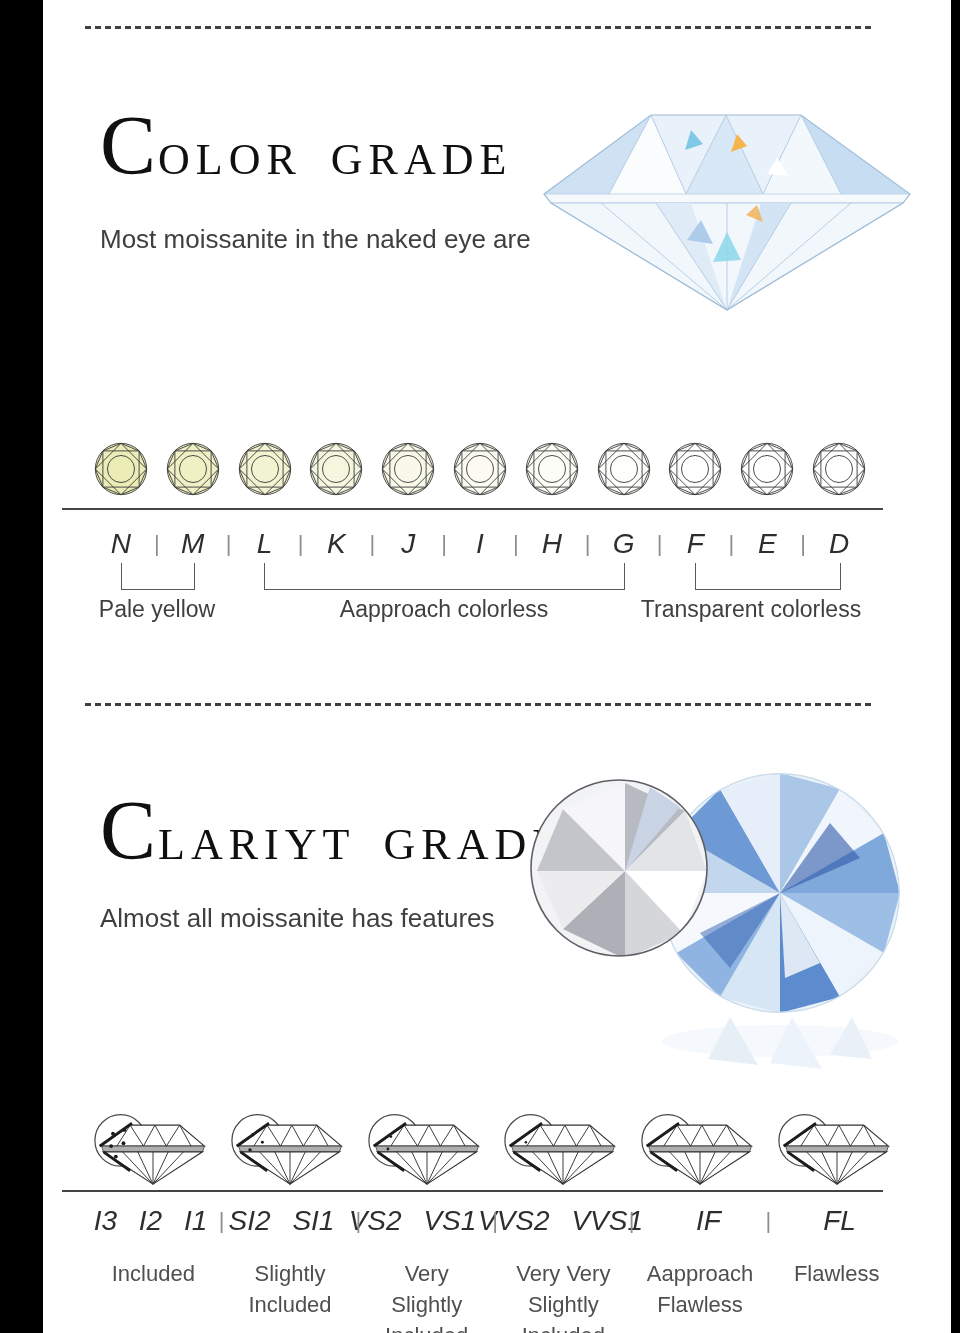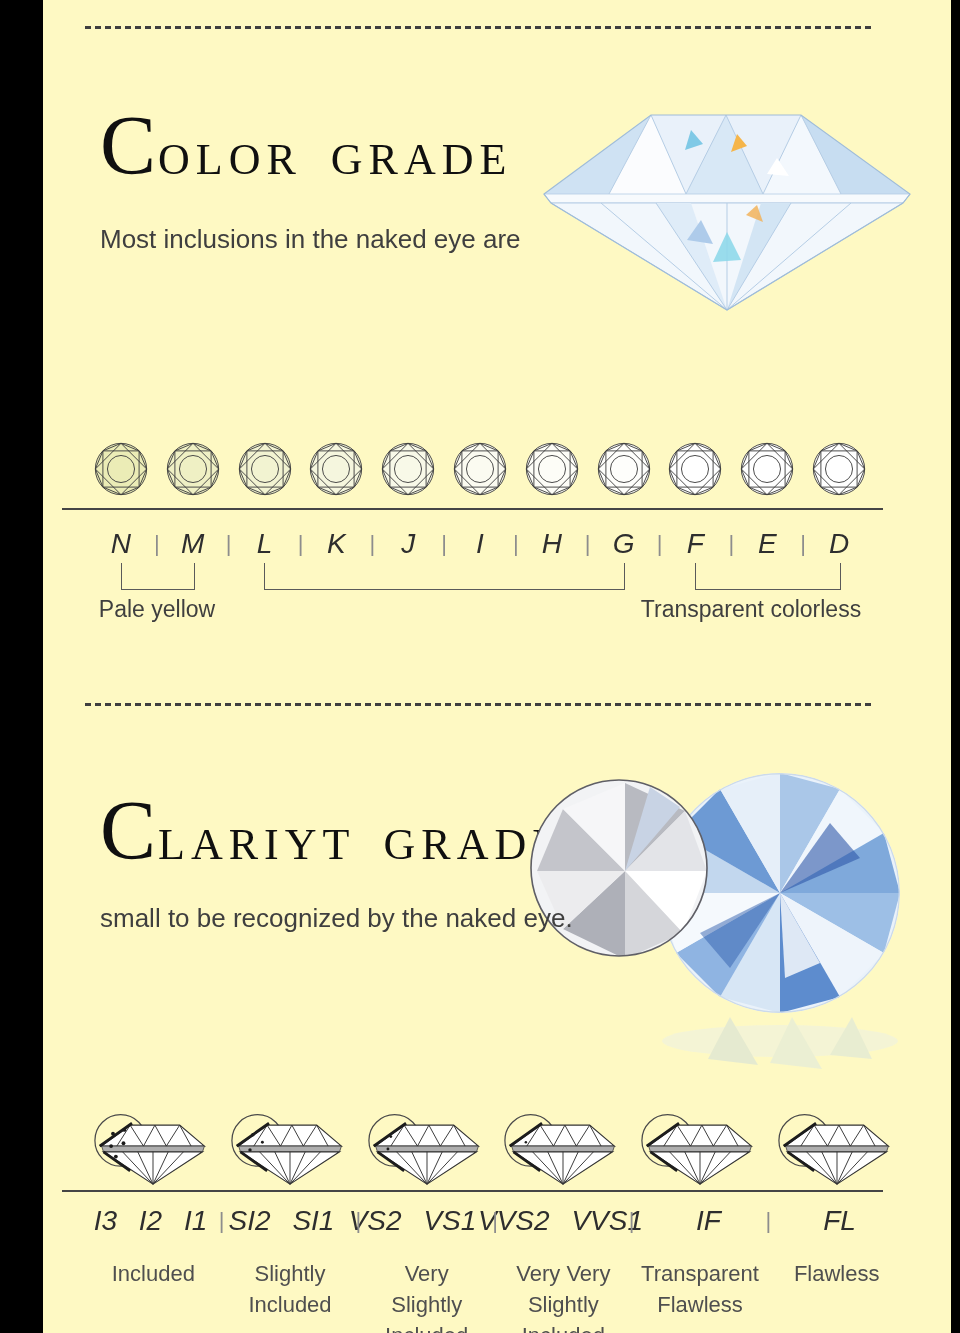--- a/index.html
+++ b/index.html
@@ -1,18 +1,18 @@
 <!DOCTYPE html>
 <html><head>
 <meta charset="utf-8">
 <style>
   html,body{margin:0;padding:0;background:#000;}
   .stage{position:relative;width:960px;height:1333px;background:#000;overflow:hidden;
          font-family:"Liberation Sans",sans-serif;}
-  .content{position:absolute;left:43px;top:0;width:908px;height:1333px;background:#fef9c3;}
+  .content{position:absolute;left:43px;top:0;width:908px;height:1333px;background:#ffffff;}
 
   .dashed{position:absolute;left:42px;width:790px;height:3px;
           background:repeating-linear-gradient(90deg,#3f3f3f 0 6px,transparent 6px 10px);}
 
   .hline{position:absolute;left:19px;width:821px;height:2px;background:#454545;}
 
   .title{position:absolute;left:57px;white-space:nowrap;color:#101010;
          font-family:"Liberation Serif",serif;font-weight:400;}
   .title .cap{font-size:84px;line-height:92px;letter-spacing:2px;}
   .title .rest{font-size:44px;letter-spacing:6px;word-spacing:12px;}
@@ -82,21 +82,21 @@
 <div class="stage">
   <div class="content">
 
     <div class="dashed" style="top:26px"></div>
 
     <div class="title" style="top:100px">
       <span class="cap">C</span><span class="rest">OLOR GRADE</span>
     </div>
 
     <div class="para" style="top:216px">
-      <div>Most inclusions in the naked eye are</div>
+      <div>Most moissanite in the naked eye are</div>
     </div>
 
     <svg class="hero-svg" viewBox="0 0 372 202">
       <polygon points="3,84 110,5 260,5 369,84" fill="#e9f1fa"></polygon>
       <polygon points="3,84 110,5 68,84" fill="#cfe2f3"></polygon>
       <polygon points="110,5 145,84 68,84" fill="#ffffff" opacity="0.8"></polygon>
       <polygon points="185,5 222,84 145,84" fill="#d8e8f6"></polygon>
       <polygon points="260,5 300,84 222,84" fill="#f3f8fd"></polygon>
       <polygon points="260,5 369,84 300,84" fill="#c7ddf1"></polygon>
       <g stroke="#b5cde5" stroke-width="1" fill="none">
@@ -210,20 +210,21 @@
       <span class="pipe" style="left:502.7px">|</span>
       <span class="pipe" style="left:574.5px">|</span>
       <span class="pipe" style="left:646.4px">|</span>
       <span class="pipe" style="left:718.2px">|</span>
     </div>
 
     <div class="bracket" style="left:78px;width:72px"></div>
     <div class="bracket" style="left:221px;width:359px"></div>
     <div class="bracket" style="left:652px;width:144px"></div>
     <div class="bracket-label" style="left:-46px">Pale yellow</div>
+    <div class="bracket-label" style="left:241px">Aapproach colorless</div>
     <div class="bracket-label" style="left:548px">Transparent colorless</div>
 
     <div class="dashed" style="top:703px"></div>
 
     <div class="title" style="top:785px">
       <span class="cap">C</span><span class="rest">LARIYT GRADE</span>
     </div>
 
     <svg class="clarity-svg" viewBox="0 0 382 312">
       <defs>
@@ -268,21 +269,21 @@
         <polygon points="95,108 7,108 33,46" fill="#c4c5cb"></polygon>
         <polygon points="95,108 33,46 95,20" fill="#f6f6f8"></polygon>
         <polygon points="95,108 95,20 155,48" fill="#b8bac1"></polygon>
         <polygon points="95,108 155,48 177,108" fill="#e3e4e8"></polygon>
         <polygon points="95,108 120,24 150,44" fill="#c8d3e4"></polygon>
       </g>
       <circle cx="89" cy="105" r="88" fill="none" stroke="#5f5f66" stroke-width="1.6"></circle>
     </svg>
 
     <div class="para clar" style="top:896px">
-      <div>small to be recognized by the naked eye.</div>
+      <div>Almost all moissanite has features</div>
     </div>
 
     <div class="icon-row">
       <div class="icon-cell">
         <svg viewBox="0 0 132 84">
           <use href="#diamond-side-loupe"></use>
           <g fill="#1b1b1b">
               <circle cx="24" cy="27" r="2"></circle>
               <circle cx="36" cy="23" r="2"></circle>
               <circle cx="22" cy="40" r="2"></circle>
@@ -357,21 +358,21 @@
       </div>
       <div class="name-cell">
         <div>Very</div>
         <div>Slightly Included</div>
       </div>
       <div class="name-cell">
         <div>Very Very</div>
         <div>Slightly Included</div>
       </div>
       <div class="name-cell">
-        <div>Transparent</div>
+        <div>Aapproach</div>
         <div>Flawless</div>
       </div>
       <div class="name-cell">
         <div>Flawless</div>
         <div></div>
       </div>
     </div>
 
   </div>
 </div>

